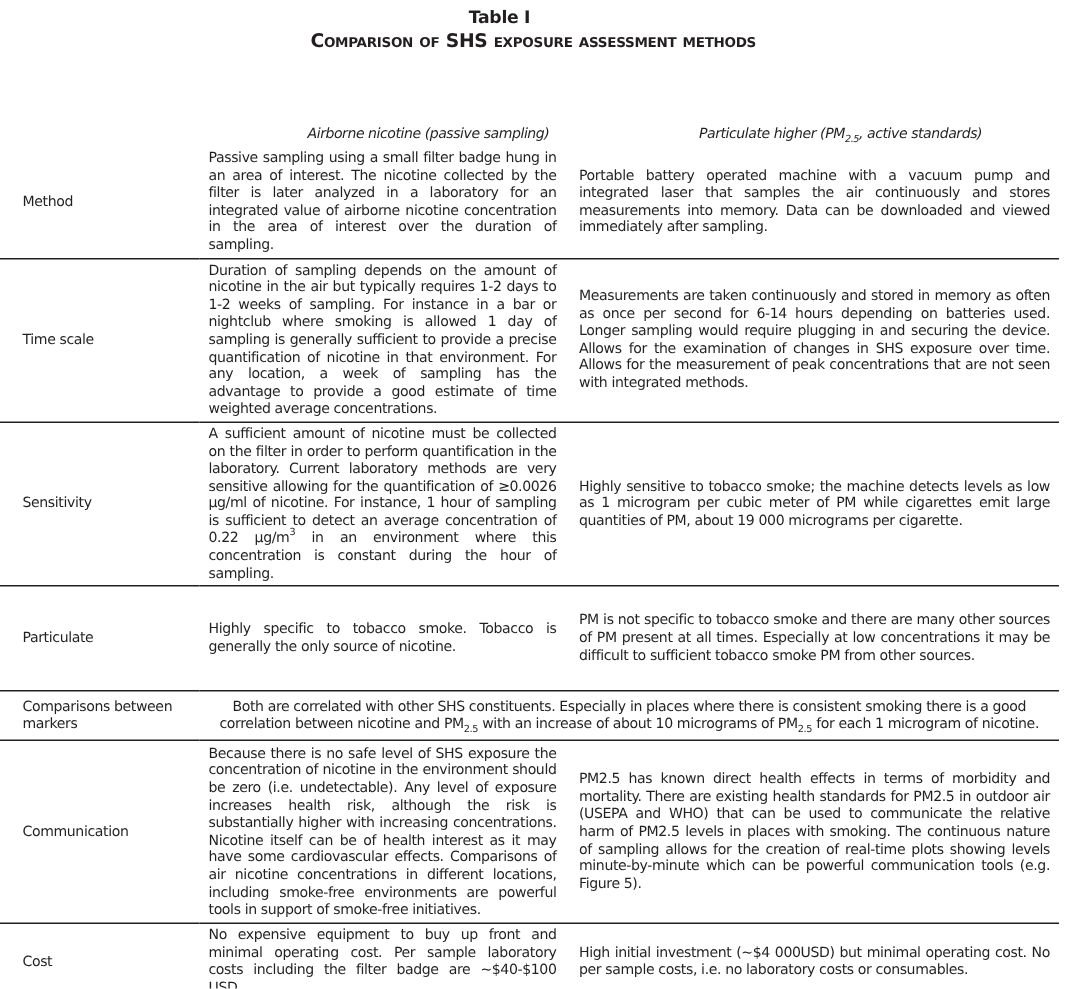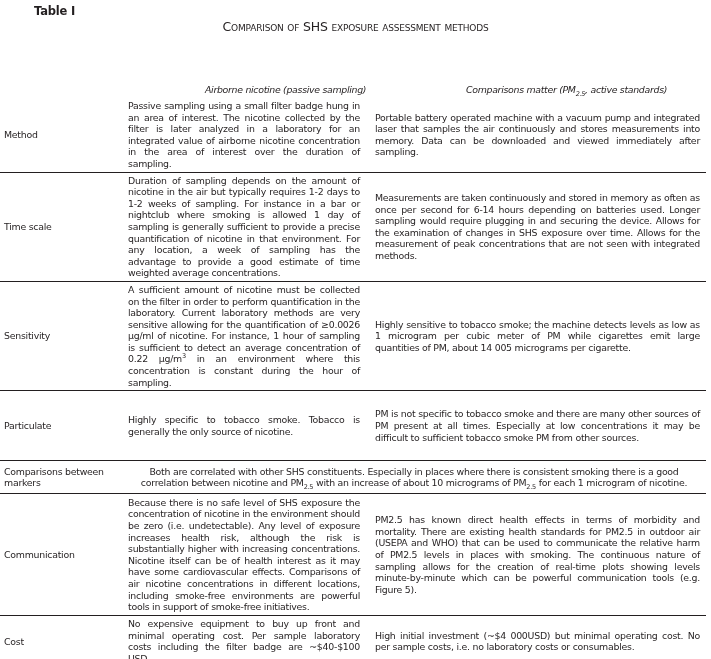--- a/index.html
+++ b/index.html
@@ -1,69 +1,69 @@
 <!DOCTYPE html>
 <html><head>
 <meta charset="utf-8">
 <style>
   html, body { margin: 0; padding: 0; background: #ffffff; }
   body {
     width: 711px; height: 659px; overflow: hidden; position: relative;
     font-family: "DejaVu Sans", sans-serif; color: #231f20;
   }
   .title {
-    position: absolute; left: 0; width: 666px; top: 4px; text-align: left;
-    font-size: 11.5px; font-weight: bold; letter-spacing: -0.2px; margin-left: 34px;
+    position: absolute; left: 0; width: 666px; top: 4px; text-align: center;
+    font-size: 11.5px; font-weight: bold; letter-spacing: -0.2px;
   }
   .subtitle {
     position: absolute; left: 0; width: 711px; top: 19px; text-align: center;
-    font-size: 12.5px; font-weight: normal; font-variant: small-caps; letter-spacing: -0.2px;
+    font-size: 12.5px; font-weight: bold; font-variant: small-caps; letter-spacing: -0.2px;
   }
   .colhead {
     position: absolute; top: 60px; font-size: 9.4px; font-style: italic; letter-spacing: -0.3px; margin-top: 24px;
   }
   .colhead sub { font-size: 6.5px; }
   table {
     position: absolute; left: 0; top: 98px; width: 706px;
     border-collapse: collapse; table-layout: fixed;
     font-size: 9.4px; line-height: 11.6px; letter-spacing: -0.25px;
   }
   td { vertical-align: middle; padding: 2px 0; }
   tr.row td { border-bottom: 1.2px solid #231f20; }
-  td.label { width: 118px; padding-left: 4px; }
+  td.label { width: 118px; padding-left: 15px; }
   td.c1 { width: 232px; padding-left: 6px; padding-right: 9px; text-align: justify; }
   td.c2 { padding-left: 6px; padding-right: 6px; text-align: justify; }
   td.span { padding-left: 6px; padding-right: 6px; text-align: center; }
   sub { font-size: 6.5px; line-height: 0; }
 </style>
 </head>
 <body>
 
 <div class="title">Table I</div>
 <div class="subtitle">Comparison of SHS exposure assessment methods</div>
 
 <div class="colhead" style="left:205px;"><span>Airborne nicotine (passive sampling)</span></div>
-<div class="colhead" style="left:466px;"><span>Comparisons matter (PM</span><sub>2.5</sub><span>, active standards)</span></div>
+<div class="colhead" style="left:466px;"><span>Particulate higher (PM</span><sub>2.5</sub><span>, active standards)</span></div>
 
 <table>
   <tbody>
     <tr class="row" style="height:65px">
       <td class="label">Method</td>
       <td class="c1">Passive sampling using a small filter badge hung in an area of interest. The nicotine collected by the filter is later analyzed in a laboratory for an integrated value of airborne nicotine concentration in the area of interest over the duration of sampling.</td>
       <td class="c2">Portable battery operated machine with a vacuum pump and integrated laser that samples the air continuously and stores measurements into memory. Data can be downloaded and viewed immediately after sampling.</td>
     </tr>
     <tr class="row" style="height:105px">
       <td class="label">Time scale</td>
       <td class="c1">Duration of sampling depends on the amount of nicotine in the air but typically requires 1-2 days to 1-2 weeks of sampling. For instance in a bar or nightclub where smoking is allowed 1 day of sampling is generally sufficient to provide a precise quantification of nicotine in that environment. For any location, a week of sampling has the advantage to provide a good estimate of time weighted average concentrations.</td>
       <td class="c2">Measurements are taken continuously and stored in memory as often as once per second for 6-14 hours depending on batteries used. Longer sampling would require plugging in and securing the device. Allows for the examination of changes in SHS exposure over time. Allows for the measurement of peak concentrations that are not seen with integrated methods.</td>
     </tr>
     <tr class="row" style="height:89px">
       <td class="label">Sensitivity</td>
       <td class="c1"><span>A sufficient amount of nicotine must be collected on the filter in order to perform quantification in the laboratory. Current laboratory methods are very sensitive allowing for the quantification of ≥0.0026 μg/ml of nicotine. For instance, 1 hour of sampling is sufficient to detect an average concentration of 0.22 μg/m</span><sup style="font-size:6.5px;line-height:0">3</sup><span> in an environment where this concentration is constant during the hour of sampling.</span></td>
-      <td class="c2">Highly sensitive to tobacco smoke; the machine detects levels as low as 1 microgram per cubic meter of PM while cigarettes emit large quantities of PM, about 14 005 micrograms per cigarette.</td>
+      <td class="c2">Highly sensitive to tobacco smoke; the machine detects levels as low as 1 microgram per cubic meter of PM while cigarettes emit large quantities of PM, about 19 000 micrograms per cigarette.</td>
     </tr>
     <tr class="row" style="height:70px">
       <td class="label">Particulate</td>
       <td class="c1">Highly specific to tobacco smoke. Tobacco is generally the only source of nicotine.</td>
       <td class="c2">PM is not specific to tobacco smoke and there are many other sources of PM present at all times. Especially at low concentrations it may be difficult to sufficient tobacco smoke PM from other sources.</td>
     </tr>
     <tr class="row" style="height:33px">
       <td class="label">Comparisons between markers</td>
       <td class="span" colspan="2"><span>Both are correlated with other SHS constituents. Especially in places where there is consistent smoking there is a good correlation between nicotine and PM</span><sub>2.5</sub><span> with an increase of about 10 micrograms of PM</span><sub>2.5</sub><span> for each 1 microgram of nicotine.</span></td>
     </tr>

